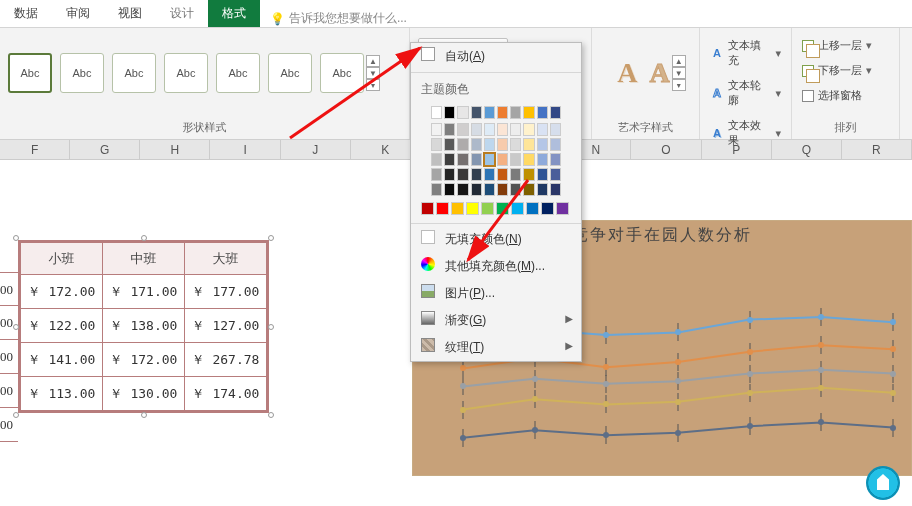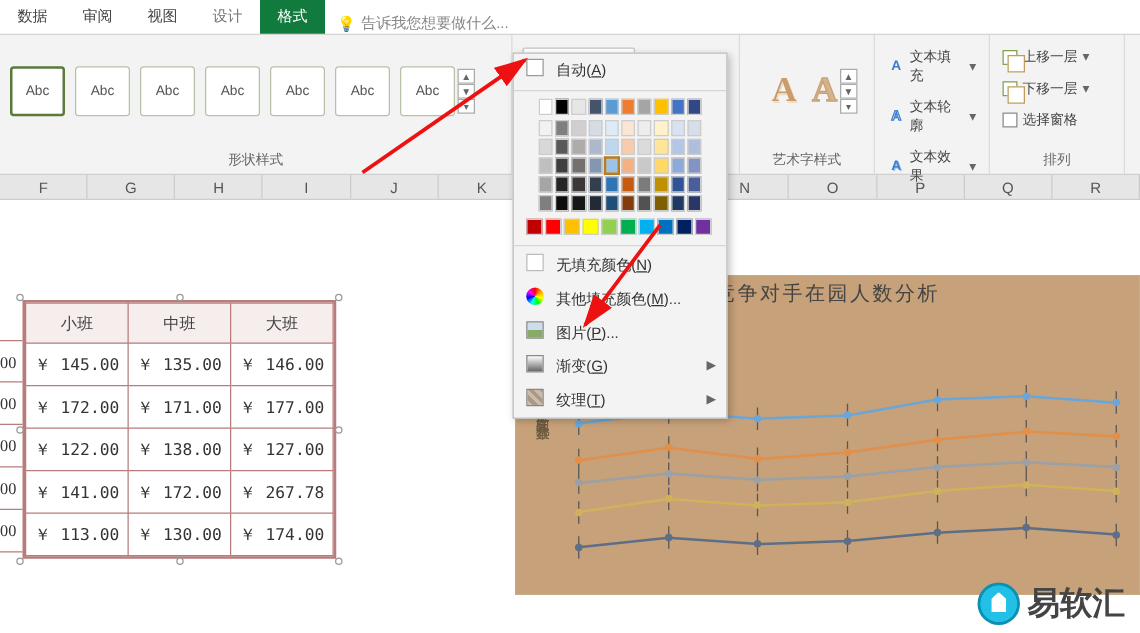--- a/index.html
+++ b/index.html
@@ -204,25 +204,20 @@
     </div>
     <table id="tbl">
         <thead>
           <tr id="thead-row">
             <th>小班</th>
             <th>中班</th>
             <th>大班</th>
           </tr>
         </thead>
         <tbody id="tbody">
-          <tr>
-            <td>￥ 145.00</td>
-            <td>￥ 135.00</td>
-            <td>￥ 146.00</td>
-          </tr>
           <tr>
             <td>￥ 172.00</td>
             <td>￥ 171.00</td>
             <td>￥ 177.00</td>
           </tr>
           <tr>
             <td>￥ 122.00</td>
             <td>￥ 138.00</td>
             <td>￥ 127.00</td>
           </tr>
@@ -305,20 +300,21 @@
       </div>
   </div>
 </div>
 
 <div class="dropdown">
   <div class="dd-item">
     <span class="ico" style="border:1px solid #999;background:#fff"></span>
     <span>自动(</span><span class="underline">A</span><span>)</span>
   </div>
   <div class="dd-sep"></div>
+  <div class="dd-header">主题颜色</div>
   <div id="theme-main" style="padding:2px 10px">
       <div class="sw-row">
         <span class="sw" style="background: rgb(255, 255, 255);"></span>
         <span class="sw" style="background: rgb(0, 0, 0);"></span>
         <span class="sw" style="background: rgb(231, 230, 230);"></span>
         <span class="sw" style="background: rgb(68, 84, 106);"></span>
         <span class="sw" style="background: rgb(91, 155, 213);"></span>
         <span class="sw" style="background: rgb(237, 125, 49);"></span>
         <span class="sw" style="background: rgb(165, 165, 165);"></span>
         <span class="sw" style="background: rgb(255, 192, 0);"></span>
@@ -437,14 +433,13 @@
   <defs>
       <marker id="ah2" markerWidth="10" markerHeight="10" refX="8" refY="3" orient="auto">
         <path d="M0,0 L9,3 L0,6 Z" fill="#e11"></path>
       </marker>
     </defs>
   <line x1="110" y1="10" x2="50" y2="90" stroke="#e11" stroke-width="3" marker-end="url(#ah2)"></line>
 </svg>
 
 <div class="wm">
   <span class="logo"></span>
-  <span>易软汇</span>
 </div>
 
 </body></html>

